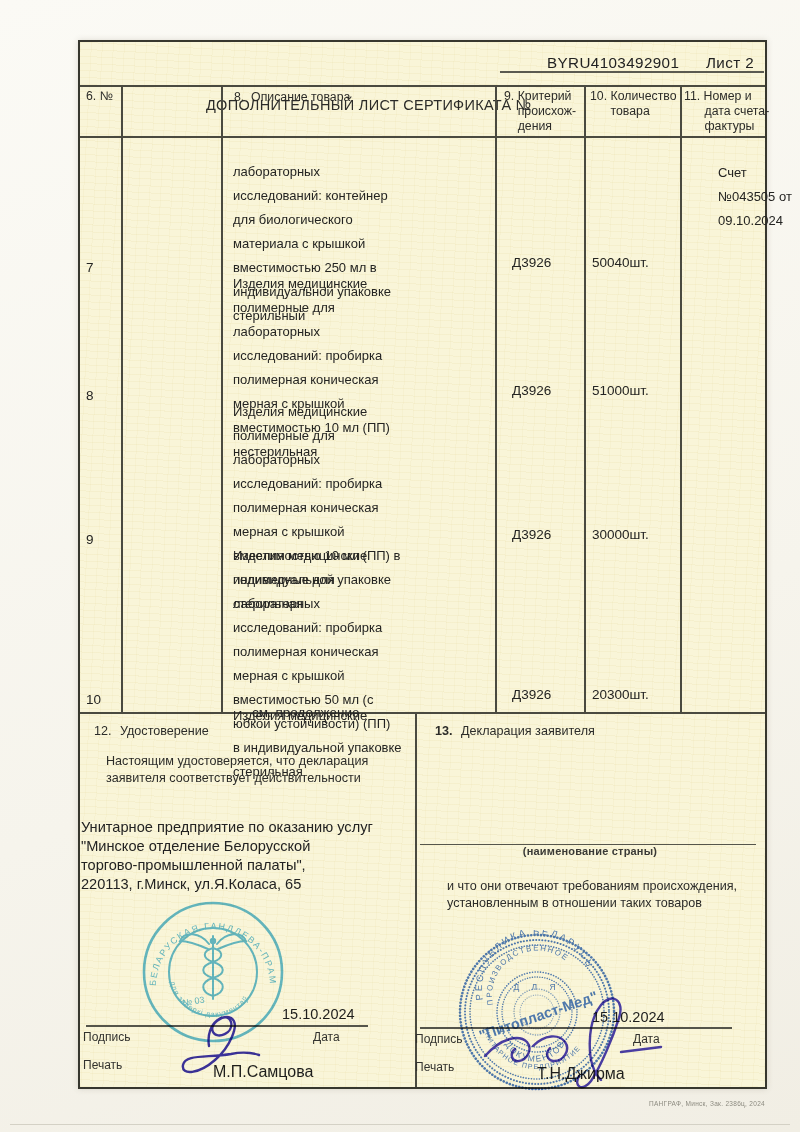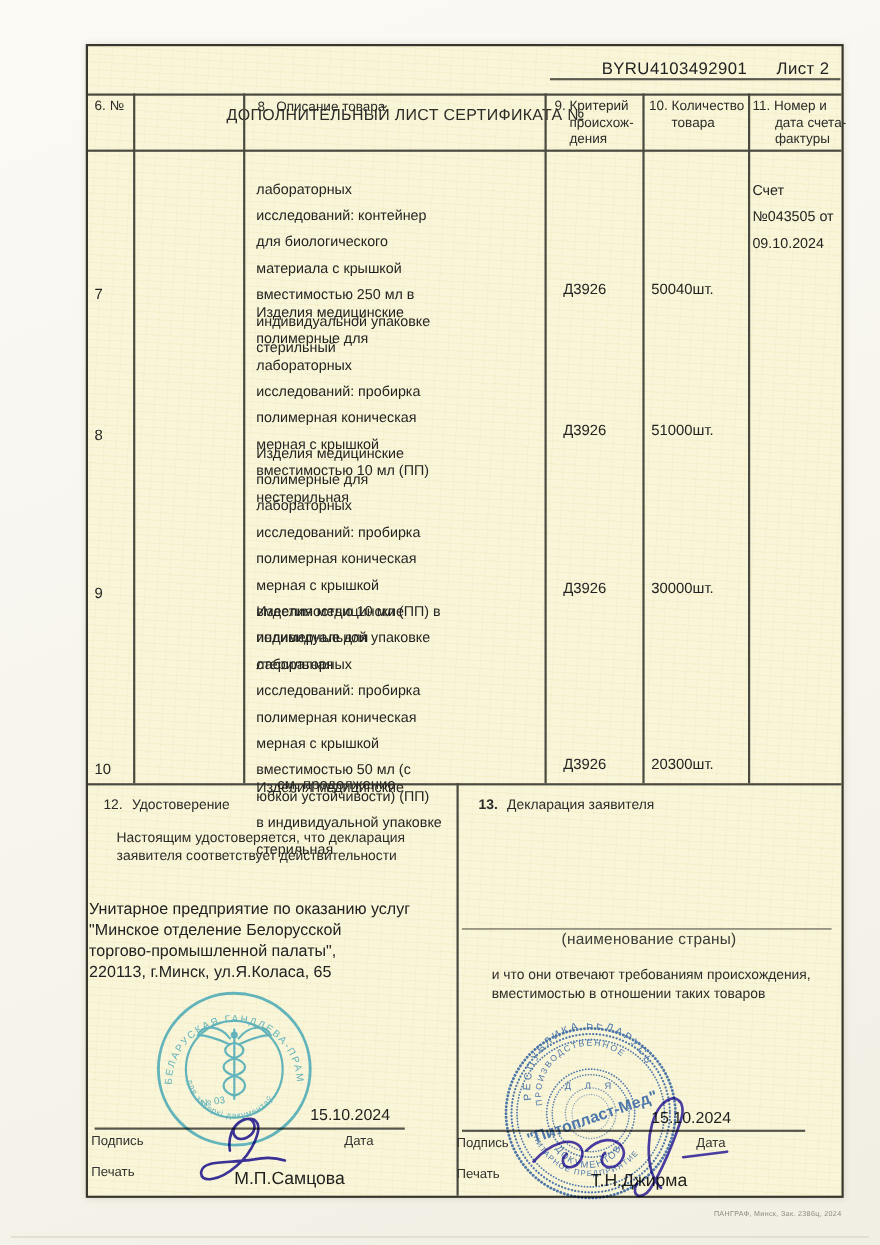--- a/index.html
+++ b/index.html
@@ -27,21 +27,21 @@
   .colhead{font-size:12.3px;line-height:15.2px;color:#2c2c29;}
   .bodytxt{font-size:13px;line-height:24px;color:#242422;}
   .marker{font-size:13.5px;color:#242422;}
   .seclabel{font-size:12.6px;color:#2c2c29;}
   .statement{font-size:12.6px;line-height:16.5px;color:#2c2c29;}
   .company{font-size:14.6px;line-height:19px;color:#222;}
   .smalllabel{font-size:12px;color:#33332f;}
   .datetxt{font-size:14.5px;color:#1e1e1c;}
   .nametxt{font-size:16px;color:#1e1e1c;}
   .country{font-size:15.2px;color:#222;}
-  .caption{font-size:14px;color:#3a3a36;letter-spacing:.2px;}
+  .caption{font-size:11px;color:#3a3a36;letter-spacing:.2px;font-weight:bold;}
   .imprint{font-size:6.5px;color:#8d8b80;letter-spacing:.3px;}
   .stamp{mix-blend-mode:multiply;}
   .signature{mix-blend-mode:multiply;}
 </style>
 </head>
 <body>
 
 <div class="page">
   <div class="sheet">
 
@@ -64,21 +64,21 @@
     <div class="abs colhead pre" style="left:154px;top:48px;">8.  Описание товара</div>
     <div class="abs colhead pre" style="left:424px;top:47px;">9. Критерий
     происхож-
     дения</div>
     <div class="abs colhead pre" style="left:510px;top:47px;">10. Количество
       товара</div>
     <div class="abs colhead pre" style="left:604px;top:47px;">11. Номер и
       дата счета-
       фактуры</div>
 
-    <div class="abs bodytxt pre" style="left:604px;top:119px;">Счет
+    <div class="abs bodytxt pre" style="left:638px;top:119px;">Счет
 №043505 от
 09.10.2024</div>
 
     <div class="abs bodytxt preline" style="left:153px;top:118px;width:262px;">лабораторных
 исследований: контейнер
 для биологического
 материала с крышкой
 вместимостью 250 мл в
 индивидуальной упаковке
 стерильный</div>
@@ -171,21 +171,21 @@
         <path d="M 44,42 C 40,18 62,6 66,18 C 69,29 52,36 48,28 C 44,20 58,10 66,14"></path>
         <path d="M 66,14 C 76,20 64,44 50,56 C 34,70 16,72 18,61 C 20,50 42,54 66,50 C 80,47 88,49 94,51"></path>
       </g>
     </svg>
 
     <div class="abs seclabel" style="left:355px;top:682px;font-weight:bold;">13.</div>
     <div class="abs seclabel" style="left:381px;top:682px;">Декларация заявителя</div>
     <div class="abs" style="left:340px;top:802px;width:336px;height:1.2px;background:#55554b;"></div>
     <div class="abs caption" style="left:360px;top:803px;width:300px;text-align:center;">(наименование страны)</div>
     <div class="abs statement preline" style="left:367px;top:836px;width:305px;">и что они отвечают требованиям происхождения,
-вместимостью в отношении таких товаров</div>
+установленным в отношении таких товаров</div>
 
     <div class="abs" style="left:340px;top:985px;width:312px;height:1.5px;background:#55554b;"></div>
     <div class="abs smalllabel" style="left:335px;top:990px;">Подпись</div>
     <div class="abs datetxt" style="left:512px;top:967px;">15.10.2024</div>
     <div class="abs smalllabel" style="left:553px;top:990px;">Дата</div>
     <div class="abs smalllabel" style="left:335px;top:1018px;">Печать</div>
     <div class="abs nametxt" style="left:457px;top:1023px;">Т.Н.Джирма</div>
 
     <svg class="abs stamp" style="left:375px;top:888px;opacity:.85;" width="164" height="164" viewBox="-82 -82 164 164">
       <defs>

